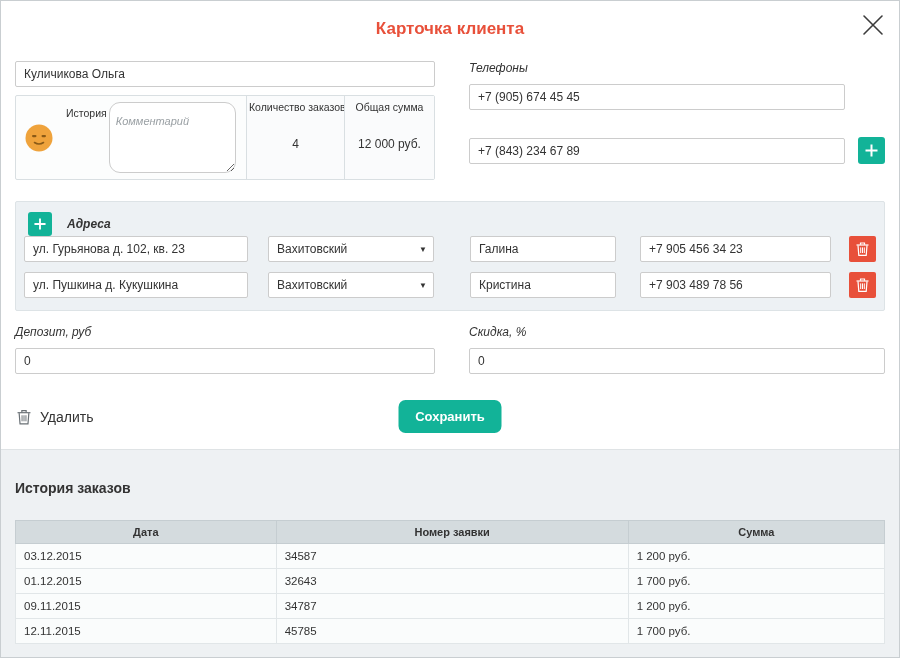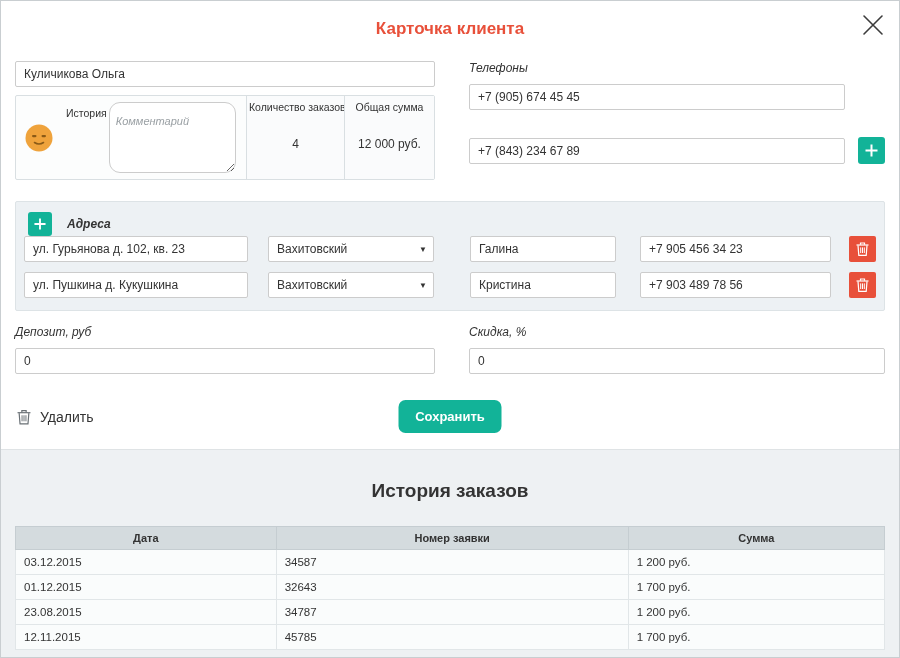--- a/index.html
+++ b/index.html
@@ -92,21 +92,21 @@
   .delete-action { color: #333; }
   .delete-action .icon-wrap { color: #6a7176; display: inline-flex; }
   .save-btn {
     position: absolute; left: 50%; transform: translateX(-50%); top: 0;
     width: 103px; height: 33px; background: #12b398; color: #fff;
     border: none; border-radius: 7px; font-size: 13px; font-weight: bold;
     cursor: pointer; font-family: "Liberation Sans", sans-serif;
   }
 
   .history-section { flex: 1 1 auto; background: #eef1f3; border-top: 1px solid #dfe3e5; padding: 0 14px; overflow: hidden; }
-  .history-title { text-align: center; font-size: 19px; font-weight: bold; color: #333; margin: 30px 0 24px; }
+  .history-title { text-align: left; font-size: 14px; font-weight: bold; color: #333; margin: 30px 0 24px; }
   table { width: 100%; border-collapse: collapse; font-size: 11.5px; color: #333; }
   thead th {
     background: #d4dbde; border: 1px solid #c5cdd1; font-size: 11px;
     font-weight: bold; text-align: center; padding: 5px 8px;
   }
   tbody td { background: #fafcfc; border: 1px solid #e1e6e8; padding: 6px 8px; text-align: left; }
 </style>
 </head>
 <body>
 
@@ -271,21 +271,21 @@
         <td>03.12.2015</td>
         <td>34587</td>
         <td>1 200 руб.</td>
       </tr>
       <tr>
         <td>01.12.2015</td>
         <td>32643</td>
         <td>1 700 руб.</td>
       </tr>
       <tr>
-        <td>23.08.2015</td>
+        <td>09.11.2015</td>
         <td>34787</td>
         <td>1 200 руб.</td>
       </tr>
       <tr>
         <td>12.11.2015</td>
         <td>45785</td>
         <td>1 700 руб.</td>
       </tr>
     </tbody>
   </table>

